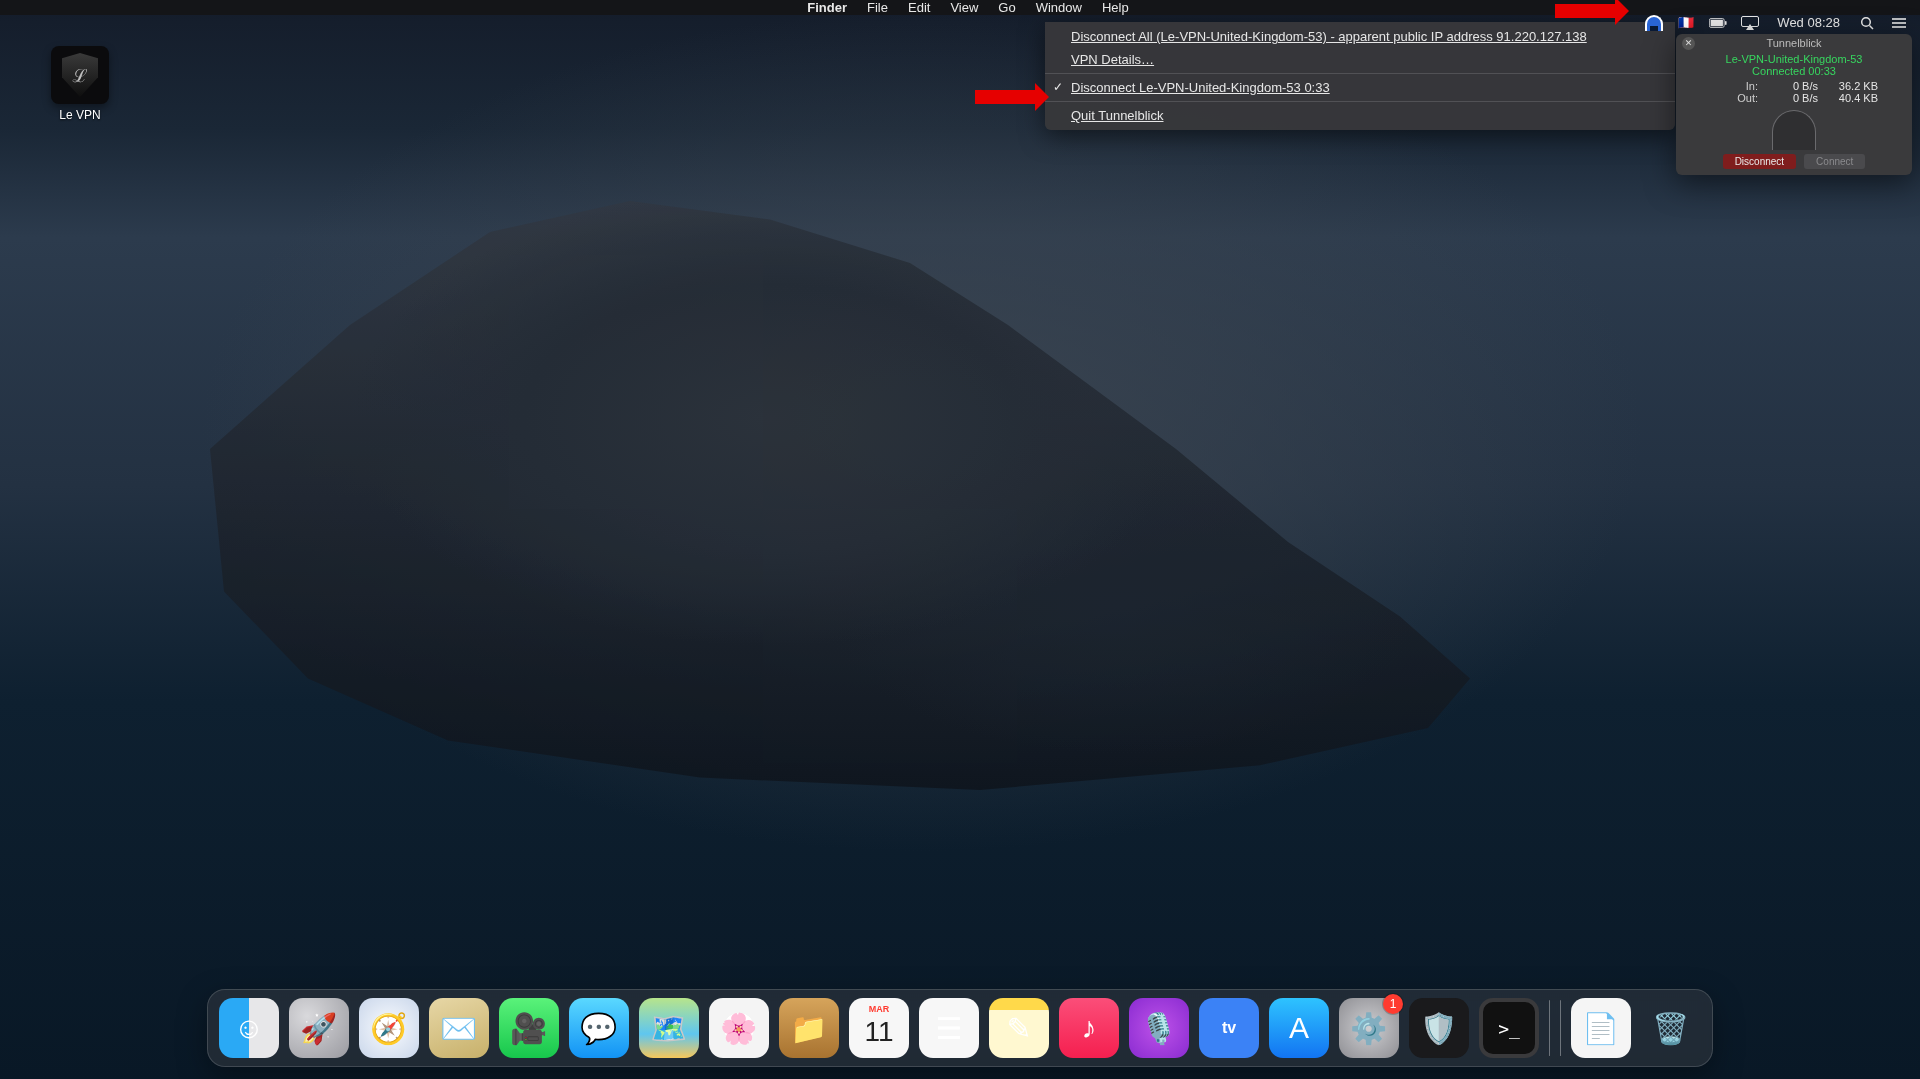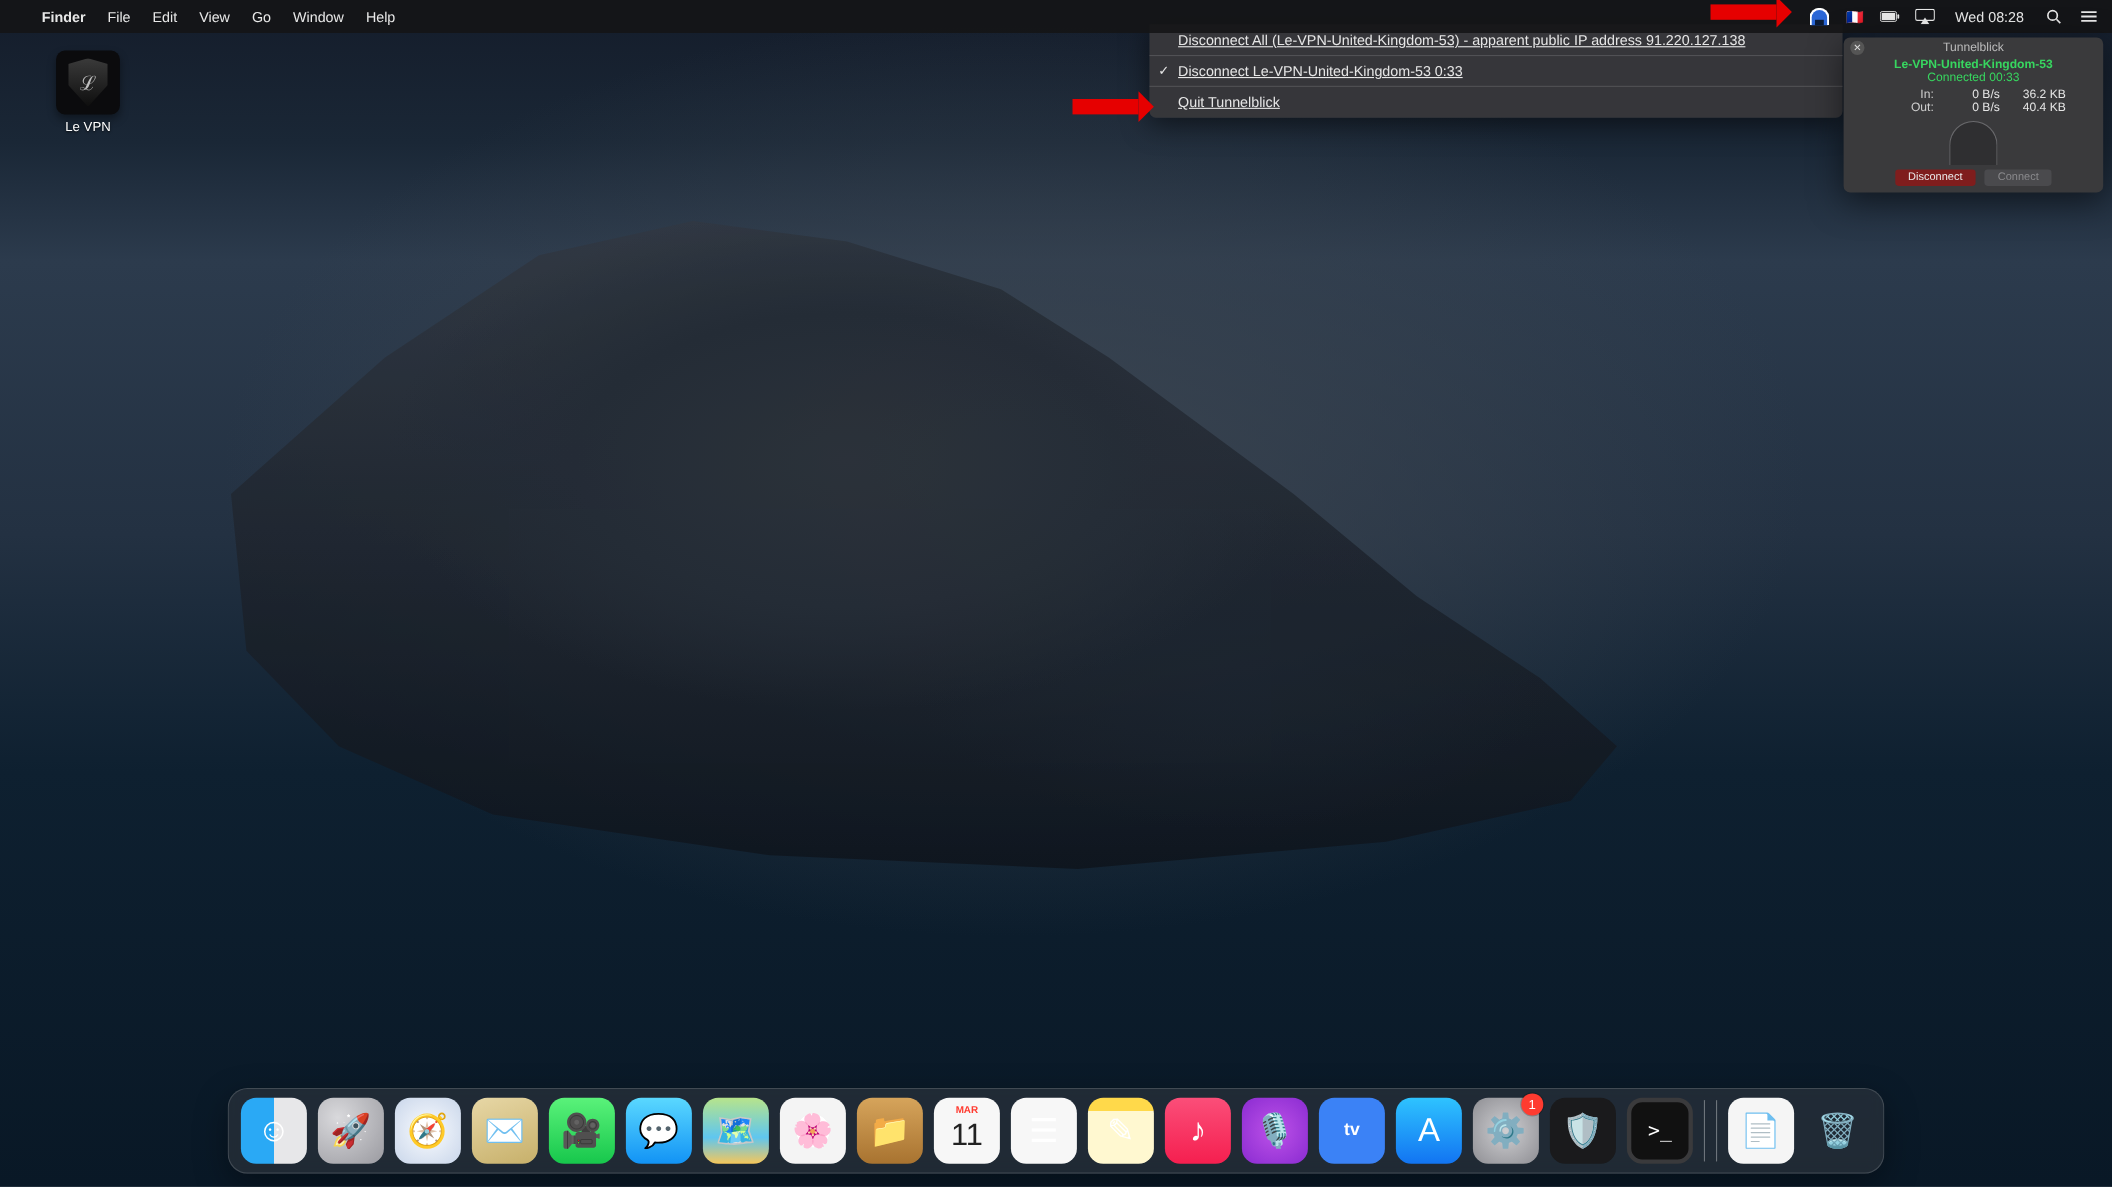--- a/index.html
+++ b/index.html
@@ -18,24 +18,24 @@
     background:
       radial-gradient(700px 380px at 45% 40%, #2a3038 0%, #232a33 35%, transparent 60%),
       radial-gradient(500px 250px at 70% 70%, #1a222c 0%, transparent 60%),
       linear-gradient(180deg, #343b45 0%, #20262f 50%, #0f151d 100%);
     clip-path: polygon(5% 45%, 15% 25%, 25% 10%, 35% 5%, 45% 8%, 55% 15%, 62% 25%, 68% 35%, 74% 45%, 82% 60%, 90% 72%, 95% 82%, 92% 90%, 80% 96%, 60% 100%, 40% 98%, 22% 92%, 12% 82%, 6% 68%);
     opacity: 0.85;
   }
 
   
   .menubar {
-    position: absolute; top: 0; left: 0; right: 0; height: 30px;
+    position: absolute; top: 0; left: 0; right: 0; height: 15px;
     background: rgba(20,20,22,0.88);
     color: #e8e8e8; font-size: 13px; display: flex; align-items: center;
-    padding: 0 12px; z-index: 30;
+    padding: 0 12px; z-index: 30; flex-direction: column;
   }
   .menubar .left, .menubar .right { display: flex; align-items: center; height: 100%; }
   .menubar .right { margin-left: auto; gap: 14px; }
   .menubar .app { font-weight: 600; margin: 0 10px 0 6px; }
   .menubar .mitem { padding: 0 10px; cursor: default; }
   .menubar .sicon { display:inline-flex; align-items:center; justify-content:center; width:18px; height:18px; }
   .menubar .clock { padding: 0 4px; }
   .apple-logo::before { content: ""; font-size: 15px; line-height: 1; }
   .tb-icon {
     width: 18px; height: 16px; border: 2px solid #fff; border-bottom: none;
@@ -63,21 +63,21 @@
   .dropdown .sep { height:1px; background:#515155; margin:2px 0; }
 
   
   .tb-window {
     position:absolute; top:34px; right:8px; width: 236px;
     background:#3a3a3c; color:#dcdcdc; border-radius:6px; font-size:11px;
     box-shadow: 0 8px 30px rgba(0,0,0,0.5); z-index:40; padding-bottom:6px;
   }
   .tb-title { position:relative; text-align:center; font-size:11px; color:#bcbcbc; padding:3px 0; }
   .tb-close { position:absolute; left:6px; top:3px; width:13px; height:13px; background:#555; border-radius:50%; font-size:9px; line-height:13px; text-align:center; color:#ddd; }
-  .tb-conn-name { color:#37d65f; text-align:center; font-weight:700; margin-top:1px; }
+  .tb-conn-name { color:#37d65f; text-align:center; font-weight:400; margin-top:1px; }
   .tb-conn-status { color:#37d65f; text-align:center; margin-bottom:3px; }
   .tb-stats { display:grid; grid-template-columns: 48px 56px 56px; justify-content:center; column-gap:4px; font-variant-numeric: tabular-nums; }
   .tb-stats .lbl { text-align:right; color:#cfcfcf; }
   .tb-stats .val { text-align:right; color:#e5e5e5; }
   .tb-graphic { margin:6px auto 4px; width:44px; height:40px; border:1px solid #6a6a6d; border-bottom:none; border-top-left-radius:22px; border-top-right-radius:22px; background:#2f2f31; }
   .tb-buttons { display:flex; gap:8px; justify-content:center; margin-top:4px; }
   .tb-btn { font-size:10px; background:#7f1d1d; color:#eaeaea; border:none; border-radius:3px; padding:2px 12px; }
   .tb-btn.disabled { background:#4a4a4d; color:#8a8a8d; }
 
   
@@ -172,20 +172,21 @@
         </svg>
     </span>
   </div>
 </div>
 
 <div class="arrow" style="left:1555px; top:4px;  width:60px;"></div>
 <div class="arrow" style="left:975px;  top:90px; width:60px;"></div>
 
 <div class="dropdown">
   <div class="row">Disconnect All (Le-VPN-United-Kingdom-53) - apparent public IP address 91.220.127.138</div>
+  <div class="row">VPN Details…</div>
   <div class="sep"></div>
   <div class="row check">Disconnect Le-VPN-United-Kingdom-53 0:33</div>
   <div class="sep"></div>
   <div class="row">Quit Tunnelblick</div>
 </div>
 
 <div class="tb-window">
   <div class="tb-title">
     <span class="tb-close">✕</span>
     <span>Tunnelblick</span>

